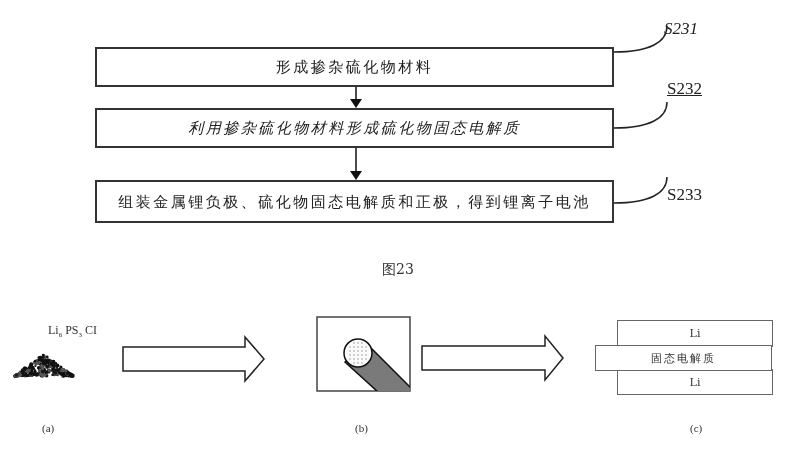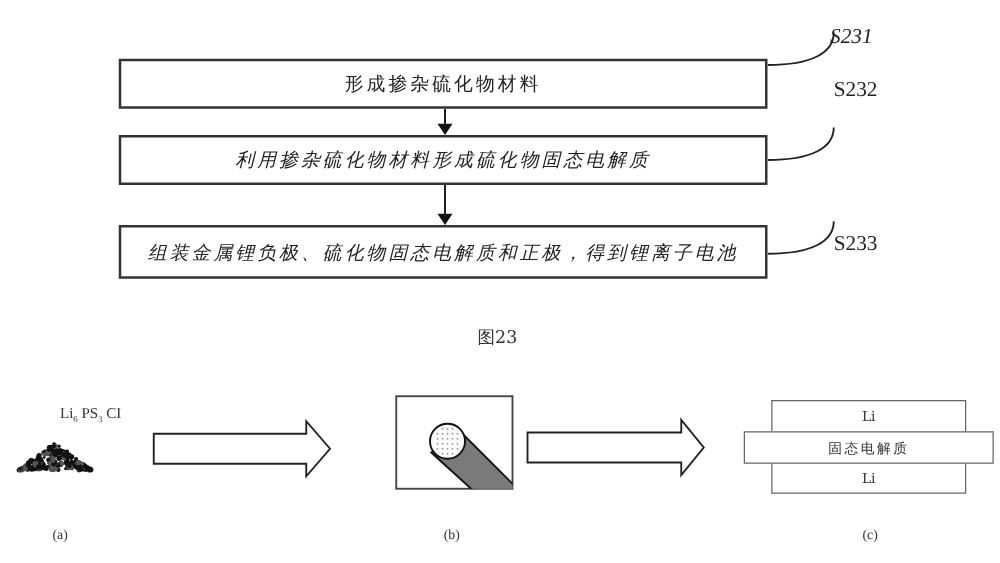--- a/index.html
+++ b/index.html
@@ -339,39 +339,39 @@
       <circle cx="362" cy="363" r="0.7" fill="#888"></circle>
     </g>
 </svg>
 
 <div class="step-box" style="top:33px;height:40px;margin-top:14px;">
   <span>形成掺杂硫化物材料</span>
 </div>
 <div class="step-box" style="top:108px;height:40px;font-style:italic;">
   <span>利用掺杂硫化物材料形成硫化物固态电解质</span>
 </div>
-<div class="step-box" style="top:180px;height:43px;padding:0 4px;font-style:italic;">
+<div class="step-box" style="top:180px;height:43px;padding:0 4px;">
   <span>组装金属锂负极、硫化物固态电解质和正极，得到锂离子电池</span>
 </div>
 
 <div class="step-label" style="left:664px;top:19px;font-style:italic;">S231</div>
-<div class="step-label" style="left:667px;top:62px;">S232</div>
+<div class="step-label" style="left:667px;top:79px;text-decoration:underline;">S232</div>
 <div class="step-label" style="left:667px;top:155px;margin-top:30px;">S233</div>
 
 <div class="caption" style="left:382px;top:261px;">图23</div>
 
 <div class="abs" style="left:7px;top:323px;font-family:'Liberation Serif',serif;font-size:12px;color:#333;">
   <span>Li</span><sub style="font-size:7px;">6</sub><span> PS</span><sub style="font-size:7px;">3</sub><span> CI</span>
 </div>
 
 <div class="cellbox" style="left:617px;top:320px;width:156px;height:27px;">
   <span>Li</span>
 </div>
 <div class="cellbox" style="left:617px;top:369px;width:156px;height:26px;">
   <span>Li</span>
 </div>
-<div class="cellbox" style="left:595px;top:345px;width:200px;height:26px;letter-spacing:2px;">
+<div class="cellbox" style="left:595px;top:345px;width:177px;height:26px;letter-spacing:2px;">
   <span>固态电解质</span>
 </div>
 
 <div class="sub" style="left:42px;top:422px;">(a)</div>
 <div class="sub" style="left:355px;top:422px;">(b)</div>
 <div class="sub" style="left:690px;top:422px;">(c)</div>
 
 </body></html>

